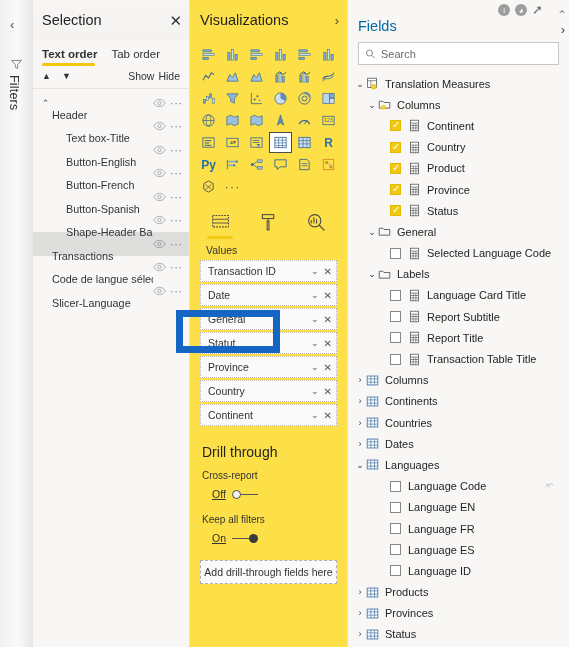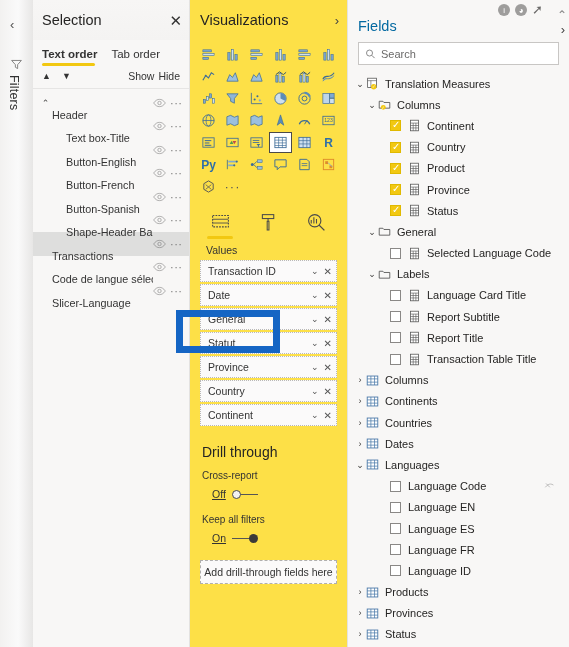--- a/index.html
+++ b/index.html
@@ -899,27 +899,27 @@
         <div class="trow">
           <div style="width:30px;flex:0 0 30px"></div>
           <div class="tw"></div>
           <div class="cb"></div>
           <div class="tname">Language EN</div>
         </div>
         <div class="trow">
           <div style="width:30px;flex:0 0 30px"></div>
           <div class="tw"></div>
           <div class="cb"></div>
+          <div class="tname">Language FR</div>
+        </div>
+        <div class="trow">
+          <div style="width:30px;flex:0 0 30px"></div>
+          <div class="tw"></div>
+          <div class="cb"></div>
           <div class="tname">Language ES</div>
-        </div>
-        <div class="trow">
-          <div style="width:30px;flex:0 0 30px"></div>
-          <div class="tw"></div>
-          <div class="cb"></div>
-          <div class="tname">Language FR</div>
         </div>
         <div class="trow">
           <div style="width:30px;flex:0 0 30px"></div>
           <div class="tw"></div>
           <div class="cb"></div>
           <div class="tname">Language ID</div>
         </div>
         <div class="trow">
           <div style="width:6px;flex:0 0 6px"></div>
           <div class="tw">›</div>

